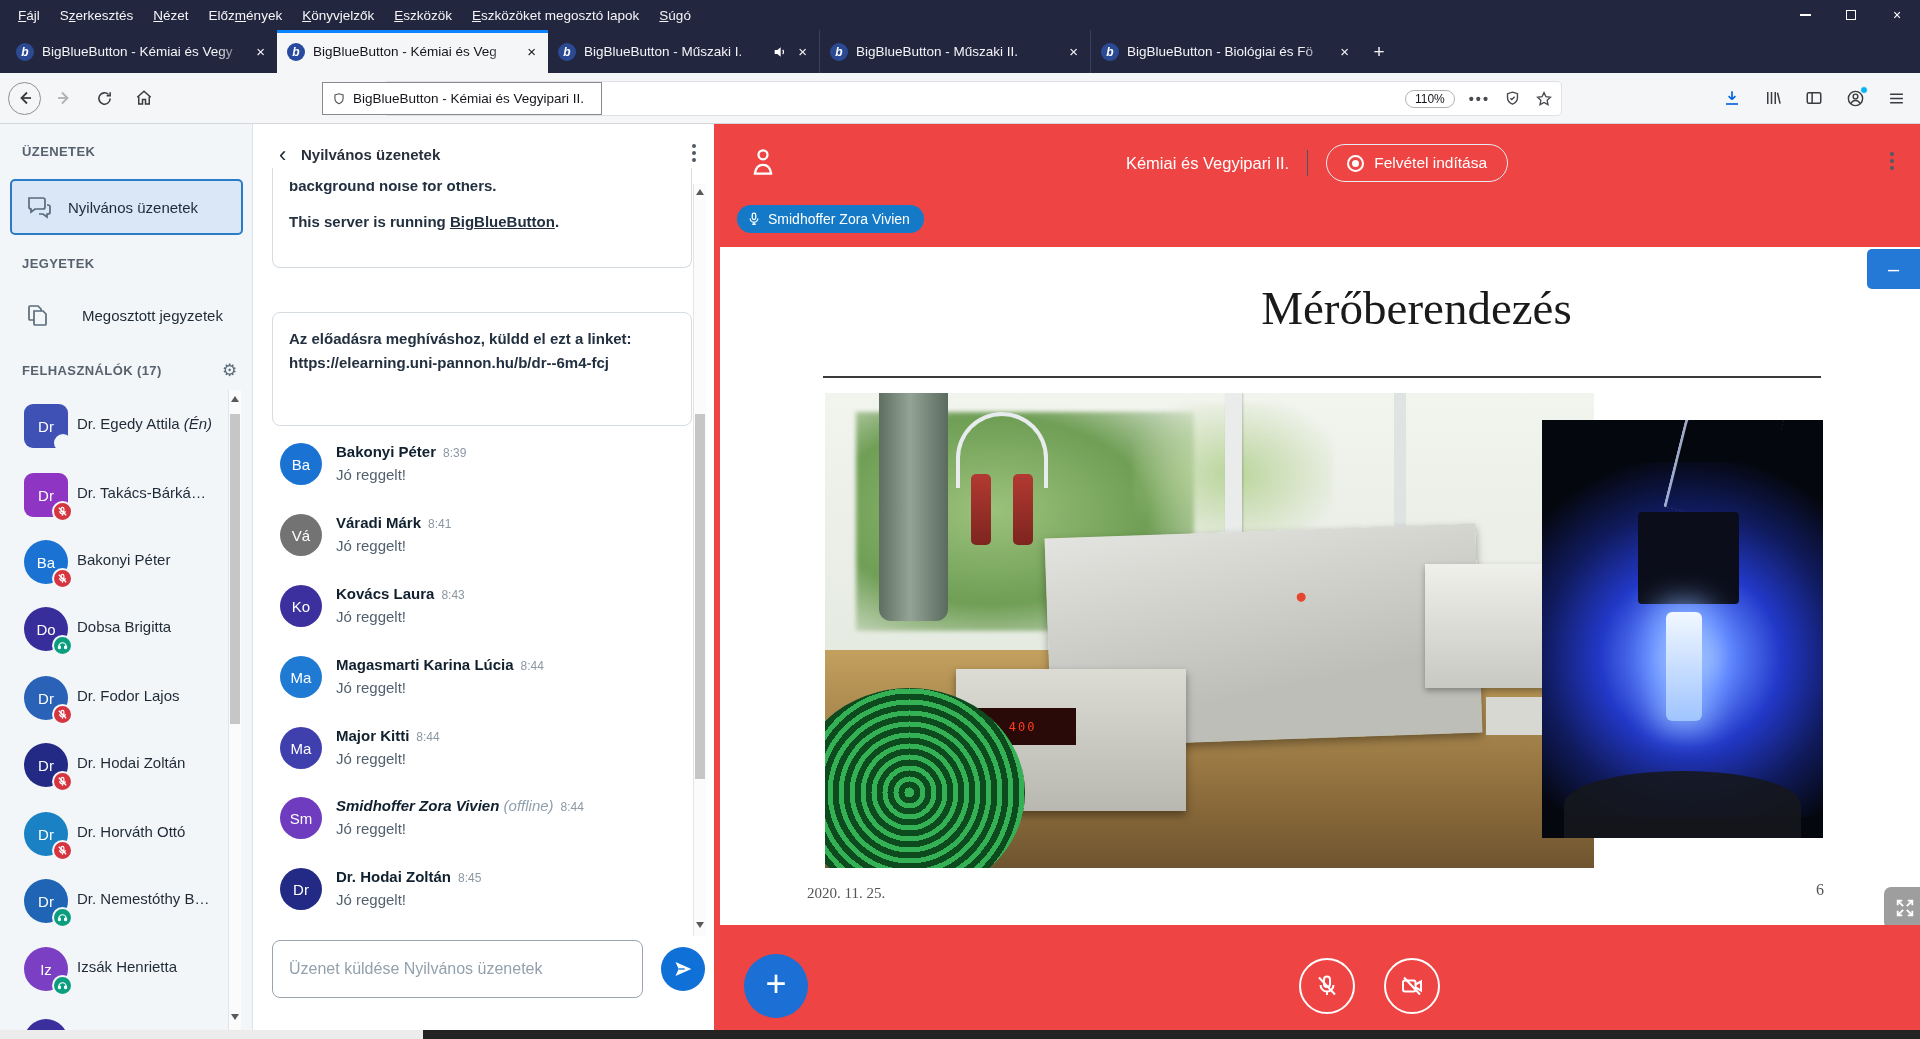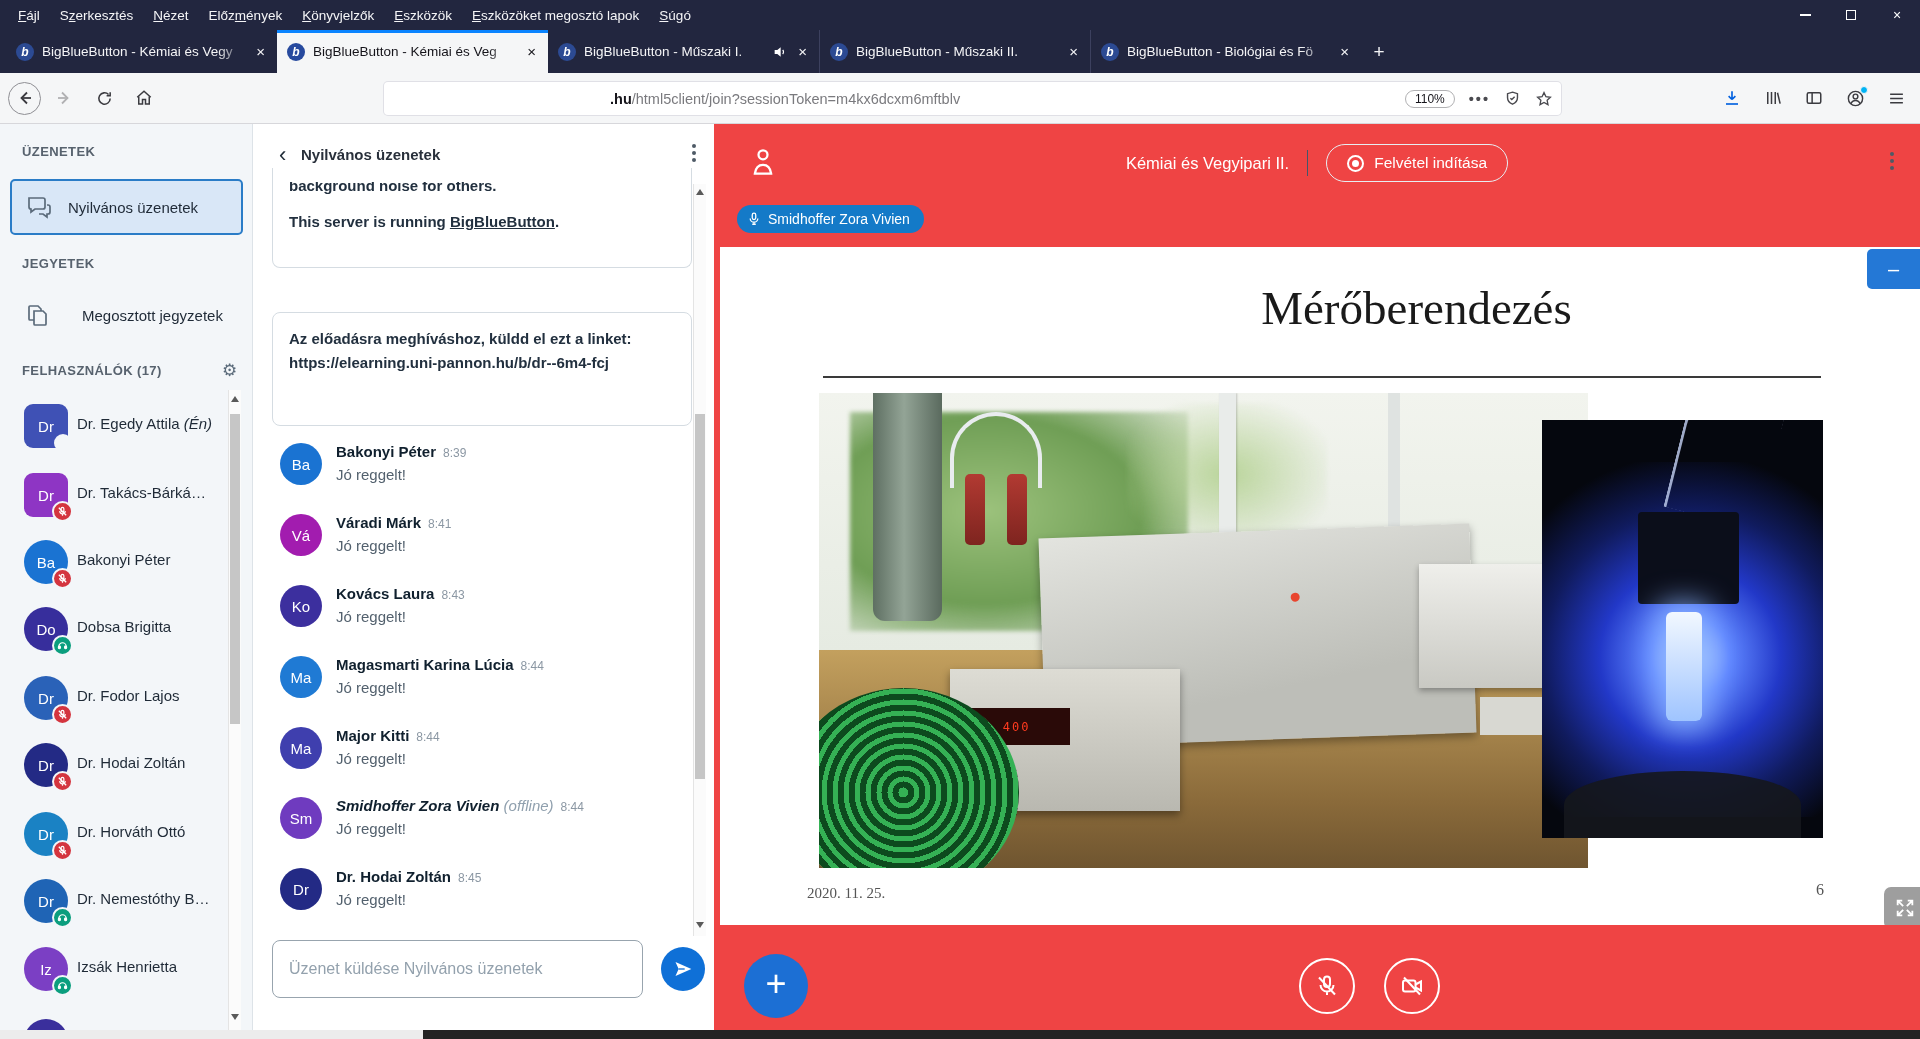--- a/index.html
+++ b/index.html
@@ -118,21 +118,21 @@
   
   .whiteboard { position:absolute; left:6px; top:123px; width:1200px; height:678px; background:#fff; overflow:hidden; }
   .wb-min { position:absolute; left:1147px; top:2px; width:53px; height:40px; background:#2478d6; border-radius:5px 0 0 5px; color:#fff; display:flex; align-items:center; justify-content:center; font-size:20px; }
   .slide-title { position:absolute; left:0; top:34px; width:1393px; text-align:center; font-family:"Liberation Serif","DejaVu Serif",serif; font-size:47px; font-weight:normal; color:#1a1a1a; }
   .slide-rule { position:absolute; left:103px; top:129px; width:998px; height:2px; background:#3a3a3a; }
   .slide-date { position:absolute; left:87px; top:638px; font-family:"Liberation Serif","DejaVu Serif",serif; font-size:15px; color:#555; }
   .slide-page { position:absolute; left:1096px; top:634px; font-family:"Liberation Serif","DejaVu Serif",serif; font-size:16px; color:#555; }
   .fullscreen-btn { position:absolute; left:1164px; top:640px; width:42px; height:42px; background:#9e9e9e; border-radius:7px; color:#fff; display:flex; align-items:center; justify-content:center; }
 
   
-  .photo-left { position:absolute; left:99px; top:146px; width:769px; height:475px; background:linear-gradient(#e4e7e0,#cfccc0); overflow:hidden; }
+  .photo-left { position:absolute; left:105px; top:146px; width:769px; height:475px; background:linear-gradient(#e4e7e0,#cfccc0); overflow:hidden; }
   .pl-window { position:absolute; left:0; top:0; width:100%; height:54%; background:linear-gradient(#f2f4ee,#e6ebe2); }
   .pl-green { position:absolute; left:4%; top:4%; width:44%; height:46%; background:radial-gradient(ellipse at 40% 45%,#9cc27c 0%,#6f9e55 55%,rgba(111,158,85,0) 100%); filter:blur(2px); }
   .pl-green2 { position:absolute; left:40%; top:2%; width:26%; height:30%; background:radial-gradient(ellipse,#b9d49a 0%,rgba(185,212,154,0) 80%); filter:blur(2px); }
   .pl-frame1 { position:absolute; left:52%; top:0; width:2.2%; height:54%; background:#e9ecea; box-shadow:1px 0 2px rgba(0,0,0,.2); }
   .pl-frame2 { position:absolute; left:74%; top:0; width:1.6%; height:54%; background:#dfe3e1; }
   .pl-cyl { position:absolute; left:7%; top:0; width:9%; height:48%; background:linear-gradient(90deg,#5e6f62,#93a496 45%,#5a6a5e); border-radius:0 0 12px 12px; }
   .pl-tube1 { position:absolute; left:19%; top:17%; width:2.6%; height:15%; background:linear-gradient(#b23a32,#7e241f); border-radius:5px; }
   .pl-tube2 { position:absolute; left:24.5%; top:17%; width:2.6%; height:15%; background:linear-gradient(#b23a32,#7e241f); border-radius:5px; }
   .pl-hose { position:absolute; left:17%; top:4%; width:12%; height:16%; border:4px solid #e9ecef; border-bottom:none; border-radius:60px 60px 0 0; }
   .pl-bench { position:absolute; left:0; top:54%; width:100%; height:46%; background:linear-gradient(#c3a05e,#8a6a3a 70%,#6f5530); }
@@ -246,23 +246,25 @@
           </svg>
       </div>
       <div class="nav-btn">
         <svg width="18" height="18" viewBox="0 0 24 24" fill="none" stroke="#3b3b40" stroke-width="2">
             <path d="M3 11 12 3l9 8"></path>
             <path d="M5 10v10h5v-6h4v6h5V10"></path>
           </svg>
       </div>
     </div>
     <div class="url-field">
-      <div class="url-text">
-        <b>.hu</b>
-          <span>/html5client/join?sessionToken=m4kx6dcxm6mftblv</span>
+      <div class="tooltip">
+        <svg width="14" height="14" viewBox="0 0 24 24" fill="none" stroke="#5a5a5e" stroke-width="2">
+            <path d="M12 3l7 2.2V11c0 4.2-2.9 7.3-7 9-4.1-1.7-7-4.8-7-9V5.2z"></path>
+          </svg>
+        <span>BigBlueButton - Kémiai és Vegyipari II.</span>
       </div>
       <div class="url-right">
         <span class="zoom-badge">110%</span>
         <span style="letter-spacing:2px;font-weight:bold;">•••</span>
         <svg width="17" height="17" viewBox="0 0 24 24" fill="none" stroke="#4a4a4f" stroke-width="2">
             <path d="M12 3l7 2.2V11c0 4.2-2.9 7.3-7 9-4.1-1.7-7-4.8-7-9V5.2z"></path>
             <path d="M9 11.5l2 2 4-4"></path>
           </svg>
         <svg width="18" height="18" viewBox="0 0 24 24" fill="none" stroke="#4a4a4f" stroke-width="1.8">
             <path d="M12 3.5l2.6 5.4 5.9.8-4.3 4 1.1 5.8L12 16.7l-5.3 2.8 1.1-5.8-4.3-4 5.9-.8z"></path>
@@ -479,21 +481,21 @@
       </div>
 
       <div class="chat-msg" style="top:319px;">
         <span class="avatar round" style="background-color: rgb(26, 115, 210);">
             <span>Ba</span>
           </span>
         <span class="cm-name"><span>Bakonyi Péter</span><span class="cm-time">8:39</span></span>
         <span class="cm-text">Jó reggelt!</span>
       </div>
       <div class="chat-msg" style="top:390px;">
-        <span class="avatar round" style="background-color: #a21caf;">
+        <span class="avatar round" style="background-color: #737373;">
             <span>Vá</span>
           </span>
         <span class="cm-name"><span>Váradi Márk</span><span class="cm-time">8:41</span></span>
         <span class="cm-text">Jó reggelt!</span>
       </div>
       <div class="chat-msg" style="top:461px;">
         <span class="avatar round" style="background-color: rgb(60, 47, 158);">
             <span>Ko</span>
           </span>
         <span class="cm-name"><span>Kovács Laura</span><span class="cm-time">8:43</span></span>

